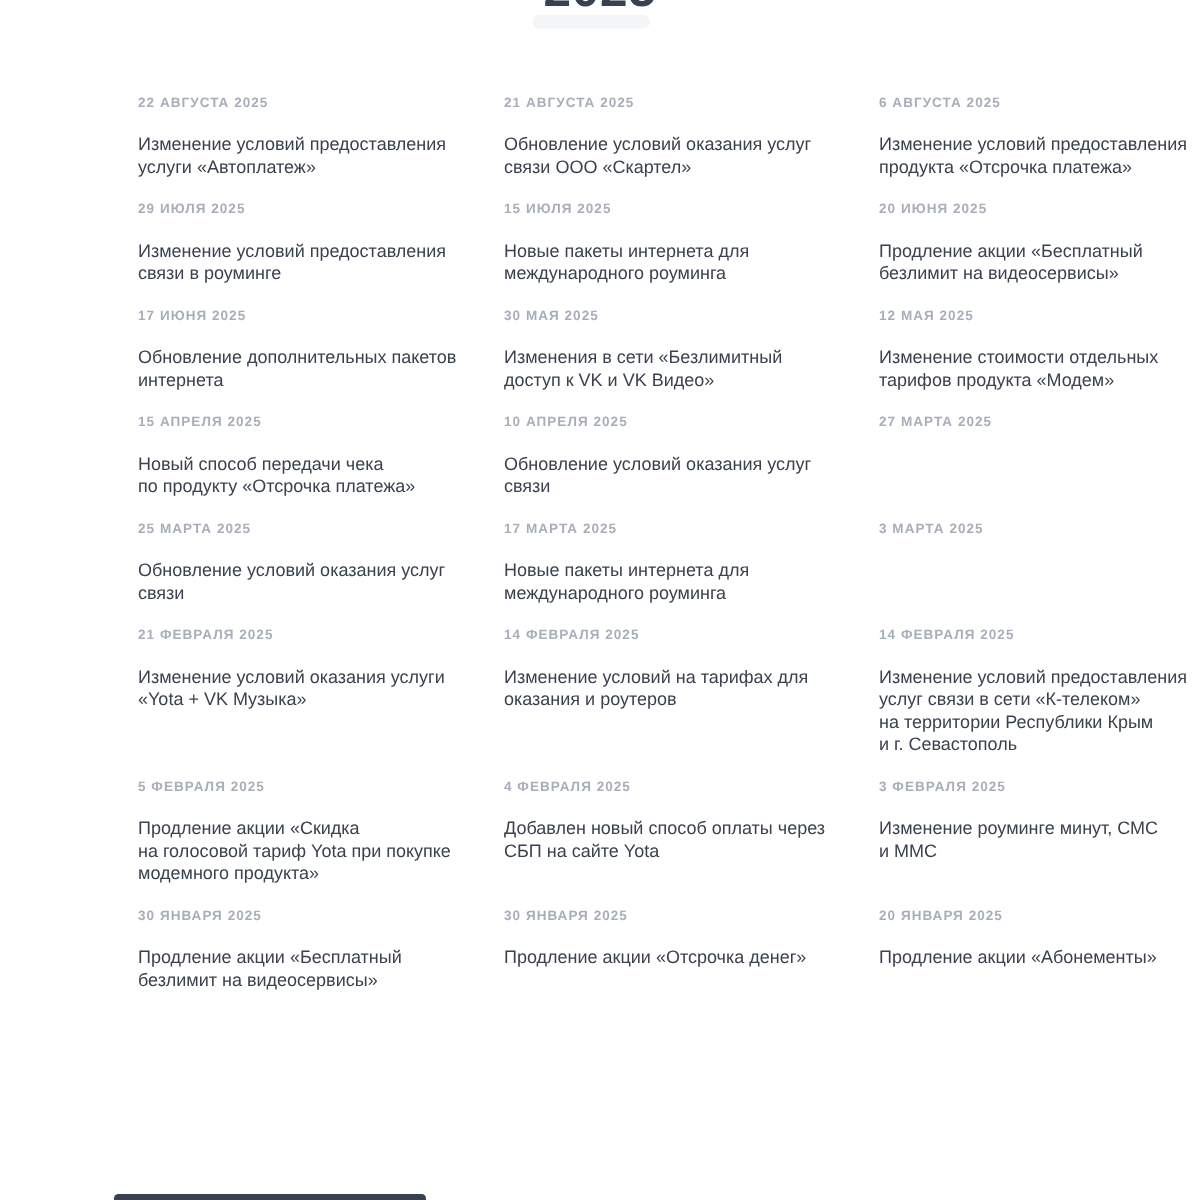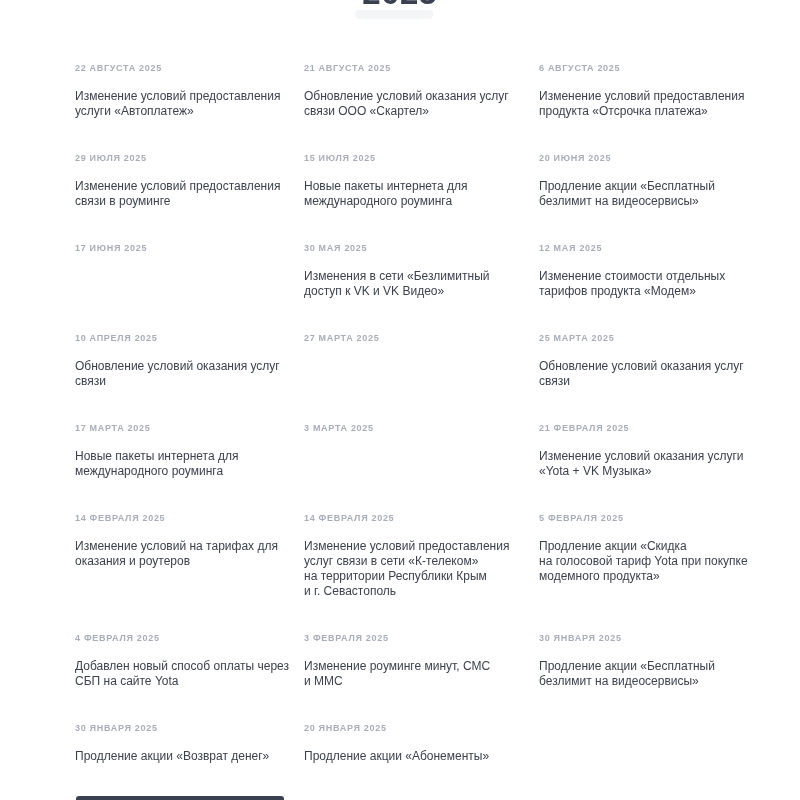--- a/index.html
+++ b/index.html
@@ -35,27 +35,28 @@
     top:10px;
     left:355px;
     width:78px;
     height:9px;
     border-radius:4px;
     background:var(--faint);
     opacity:.7;
   }
   .news-grid{
     position:absolute;
-    left:75px;
+    left:92px;
     top:63px;
     width:700px;
     display:grid;
     grid-template-columns:229px 235px 236px;
     row-gap:34px;
     align-items:start;
+    gap:15px;
   }
   .news-item{
     padding-right:14px;
     cursor:pointer;
   }
   .news-date{
     font-size:9px;
     font-weight:bold;
     letter-spacing:0.7px;
     color:var(--date);
@@ -120,34 +121,41 @@
   </div>
 
   <div class="news-item">
     <div class="news-date">20 ИЮНЯ 2025</div>
     <a class="news-title">Продление акции «Бесплатный
 безлимит на видеосервисы»</a>
   </div>
 
   <div class="news-item">
     <div class="news-date">17 ИЮНЯ 2025</div>
+    <a class="news-title">Обновление дополнительных пакетов
+интернета</a>
   </div>
 
   <div class="news-item">
     <div class="news-date">30 МАЯ 2025</div>
     <a class="news-title">Изменения в сети «Безлимитный
 доступ к VK и VK Видео»</a>
   </div>
 
   <div class="news-item">
     <div class="news-date">12 МАЯ 2025</div>
     <a class="news-title">Изменение стоимости отдельных
 тарифов продукта «Модем»</a>
   </div>
 
+  <div class="news-item">
+    <div class="news-date">15 АПРЕЛЯ 2025</div>
+    <a class="news-title">Новый способ передачи чека
+по продукту «Отсрочка платежа»</a>
+  </div>
 
   <div class="news-item">
     <div class="news-date">10 АПРЕЛЯ 2025</div>
     <a class="news-title">Обновление условий оказания услуг
 связи</a>
   </div>
 
   <div class="news-item">
     <div class="news-date">27 МАРТА 2025</div>
   </div>
@@ -209,21 +217,21 @@
   </div>
 
   <div class="news-item">
     <div class="news-date">30 ЯНВАРЯ 2025</div>
     <a class="news-title">Продление акции «Бесплатный
 безлимит на видеосервисы»</a>
   </div>
 
   <div class="news-item">
     <div class="news-date">30 ЯНВАРЯ 2025</div>
-    <a class="news-title">Продление акции «Возврат денег»</a>
+    <a class="news-title">Продление акции «Отсрочка денег»</a>
   </div>
 
   <div class="news-item">
     <div class="news-date">20 ЯНВАРЯ 2025</div>
     <a class="news-title">Продление акции «Абонементы»</a>
   </div>
 </div>
 
 <div class="bottom-dark-bar"></div>
 

